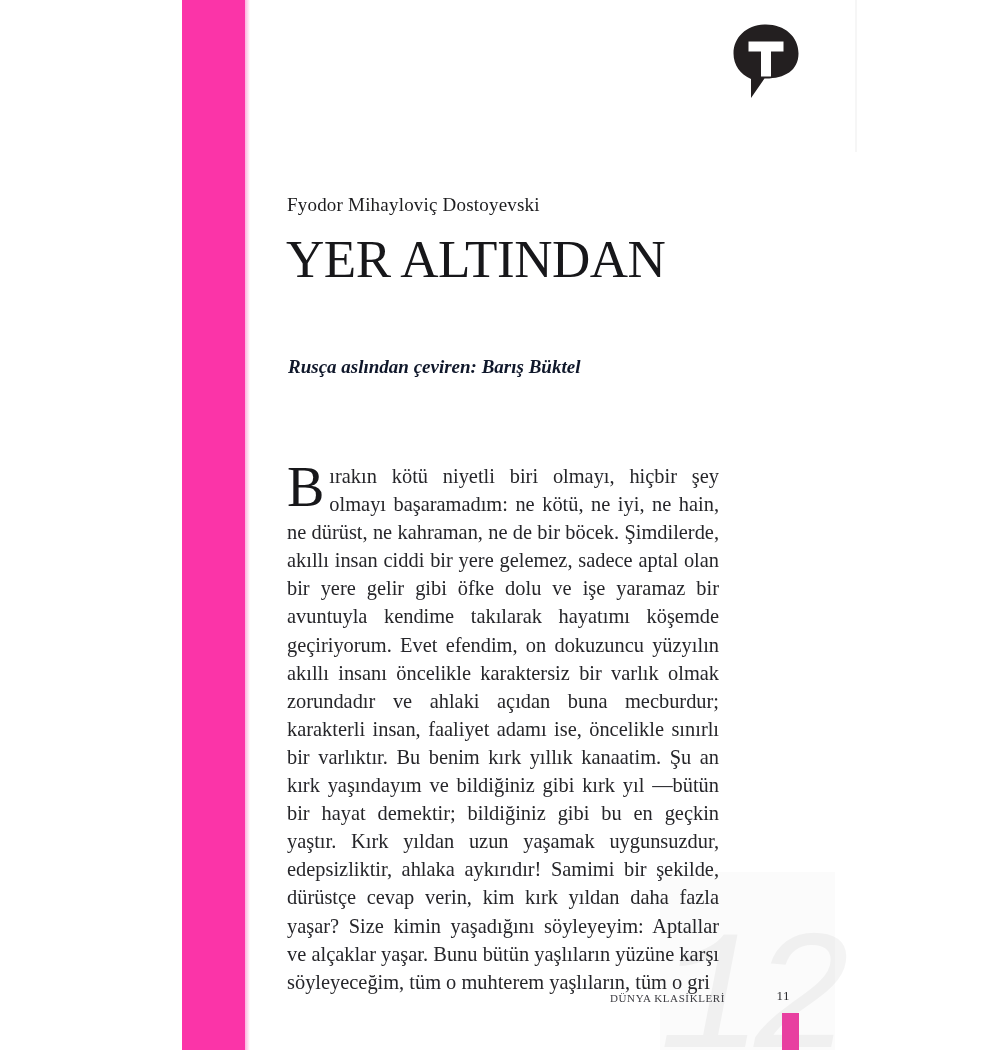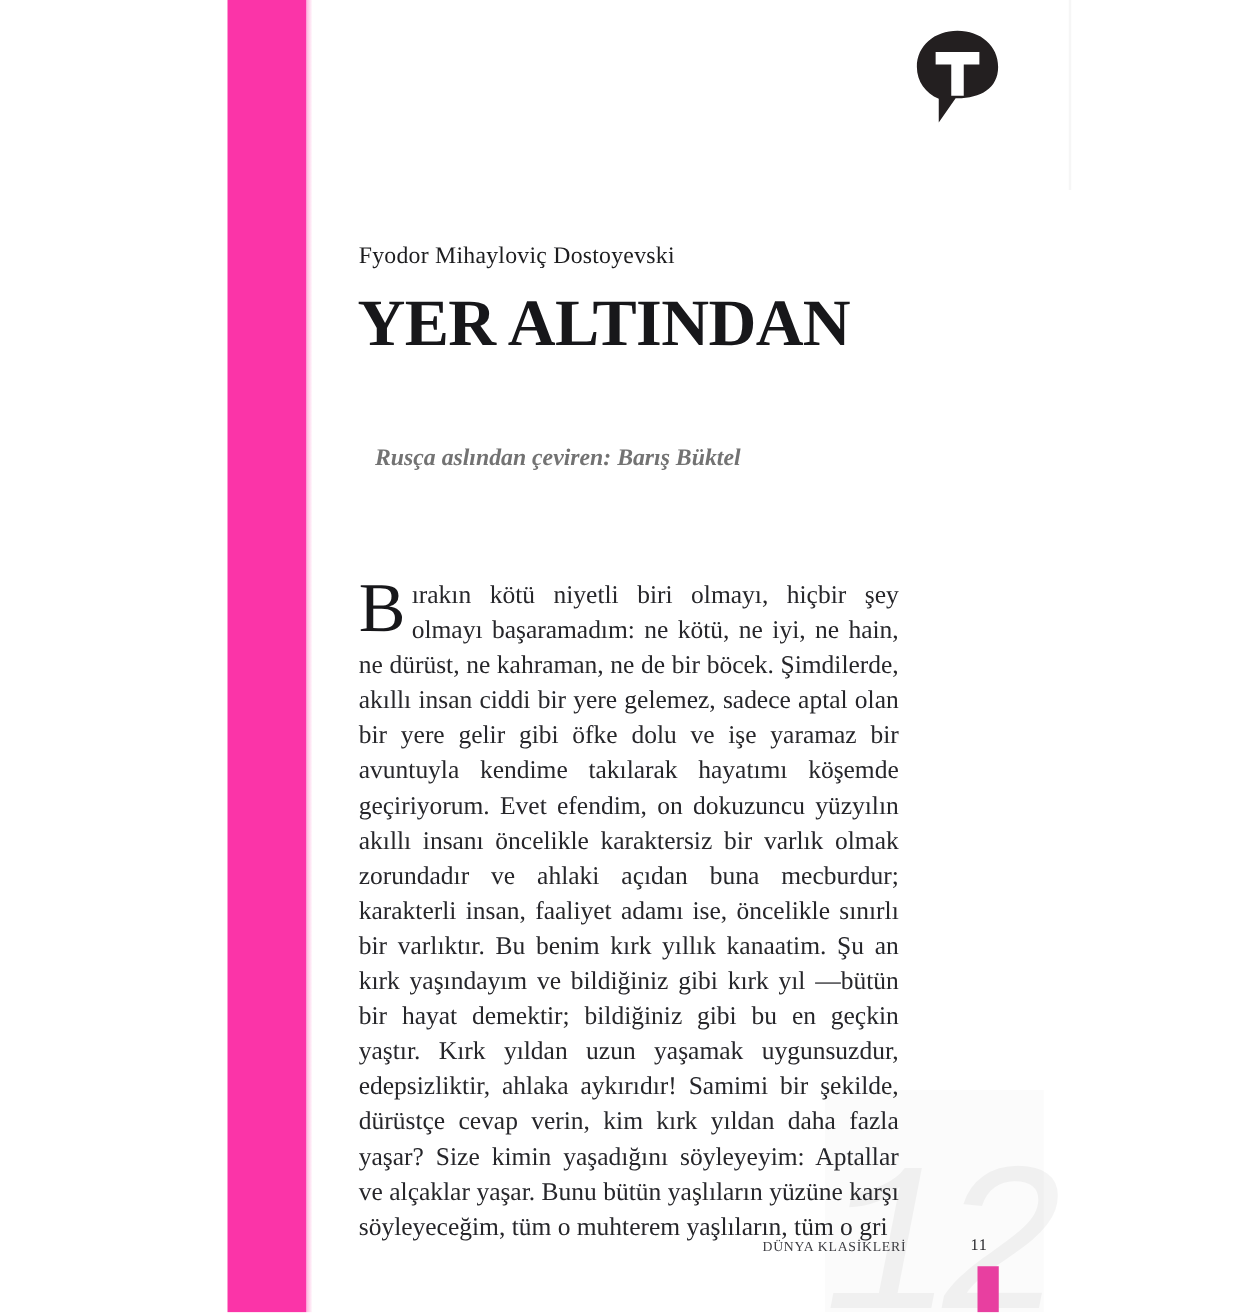--- a/index.html
+++ b/index.html
@@ -102,37 +102,36 @@
     font-weight: 400;
   }
 
   .title {
     position: absolute;
     left: 286px;
     top: 230px;
     width: 460px;
     font-size: 53px;
     line-height: 58px;
-    font-weight: 700;
+    font-weight: 400;
     letter-spacing: -0.5px;
     color: #17171a;
     text-transform: uppercase;
   }
 
   .translator {
     position: absolute;
     left: 288px;
     top: 355px;
     width: 440px;
     font-size: 19px;
     line-height: 24px;
     font-style: italic;
     font-weight: 700;
-    color: #737373;
-    margin-left: 12px;
+    color: #0f172a;
   }
 
   
   .body-text {
     position: absolute;
     left: 287px;
     top: 462px;
     width: 432px;
     font-size: 20.4px;
     line-height: 28.1px;

